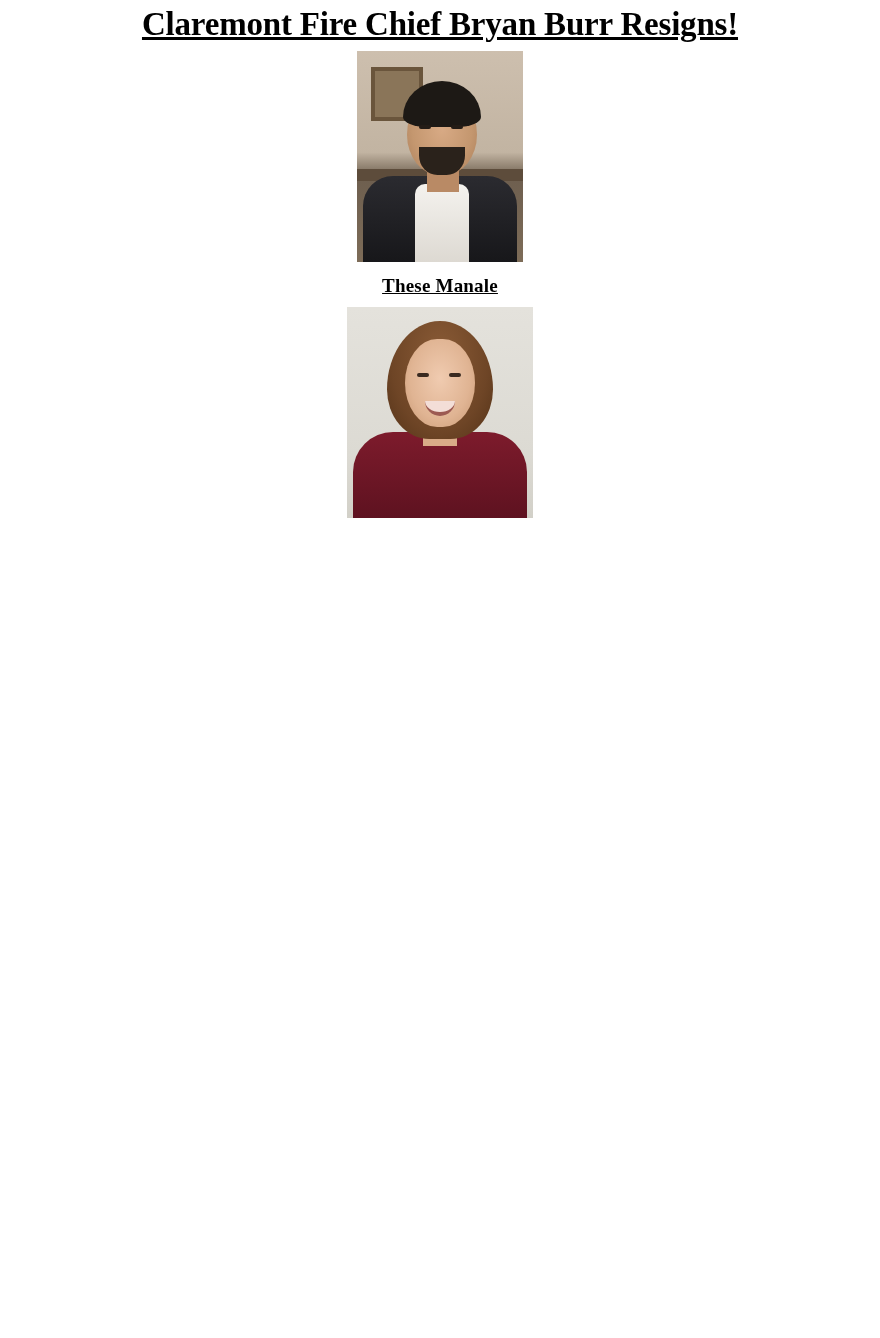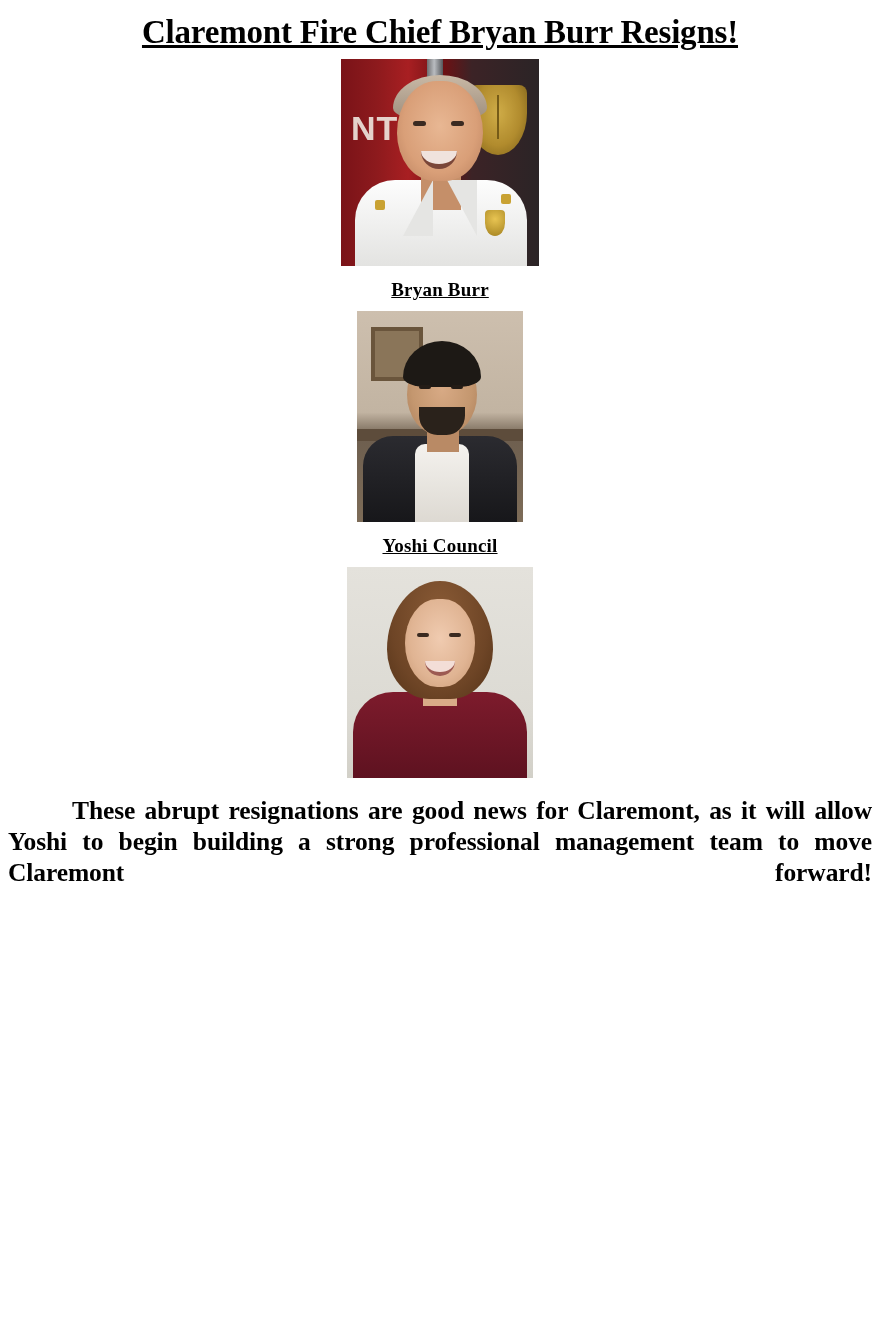--- a/index.html
+++ b/index.html
@@ -22,21 +22,21 @@
     padding: 0 8px;
   }
   .headline {
     font-size: 33px;
     font-weight: bold;
     text-align: center;
     text-decoration: underline;
     letter-spacing: -0.2px;
     line-height: 1.0;
     margin: 0;
-    padding-top: 16px;
+    padding-top: 8px;
     white-space: nowrap;
   }
   .photo-block {
     text-align: center;
     margin-top: 10px;
   }
   .photo {
     display: inline-block;
     position: relative;
     overflow: hidden;
@@ -217,69 +217,47 @@
   }
   .p3 .neck{position:absolute;left:76px;bottom:72px;width:34px;height:24px;background:#d9ab88;}
 </style>
 </head>
 <body>
 
 <div class="page">
 
   <h1 class="headline">Claremont Fire Chief Bryan Burr Resigns!</h1>
 
-  <div class="photo-block">
-    <div class="photo p1">
-      <div class="bg"></div>
-      <div class="shield"></div>
-      <div class="pole"></div>
-      <div class="letters">NT</div>
-      <div class="shirt"></div>
-      <div class="neck"></div>
-      <div class="collar-l"></div>
-      <div class="collar-r"></div>
-      <div class="hair"></div>
-      <div class="head"></div>
-      <div class="eye-l"></div>
-      <div class="eye-r"></div>
-      <div class="smile"></div>
-      <div class="badge"></div>
-      <div class="pin-l"></div>
-      <div class="pin-r"></div>
-    </div>
-    <div class="caption">Bryan Burr</div>
-  </div>
 
 
   <div class="photo-block">
     <div class="photo p2">
       <div class="bg"></div>
       <div class="frame"></div>
       <div class="shelf"></div>
       <div class="suit"></div>
       <div class="shirt"></div>
       <div class="neck"></div>
       <div class="head"></div>
       <div class="hair"></div>
       <div class="eye-l"></div>
       <div class="eye-r"></div>
       <div class="beard"></div>
     </div>
-    <div class="caption">Yoshi Council</div>
+    <div class="caption">These Manale</div>
   </div>
 
 
   <div class="photo-block">
     <div class="photo p3">
       <div class="bg"></div>
       <div class="top"></div>
       <div class="neck"></div>
       <div class="hair"></div>
       <div class="head"></div>
       <div class="eye-l"></div>
       <div class="eye-r"></div>
       <div class="smile"></div>
     </div>
   </div>
 
-  <p class="para last">These abrupt resignations are good news for Claremont, as it will allow Yoshi to begin building a strong professional management team to move Claremont forward!</p>
 
 </div>
 
 </body></html>

